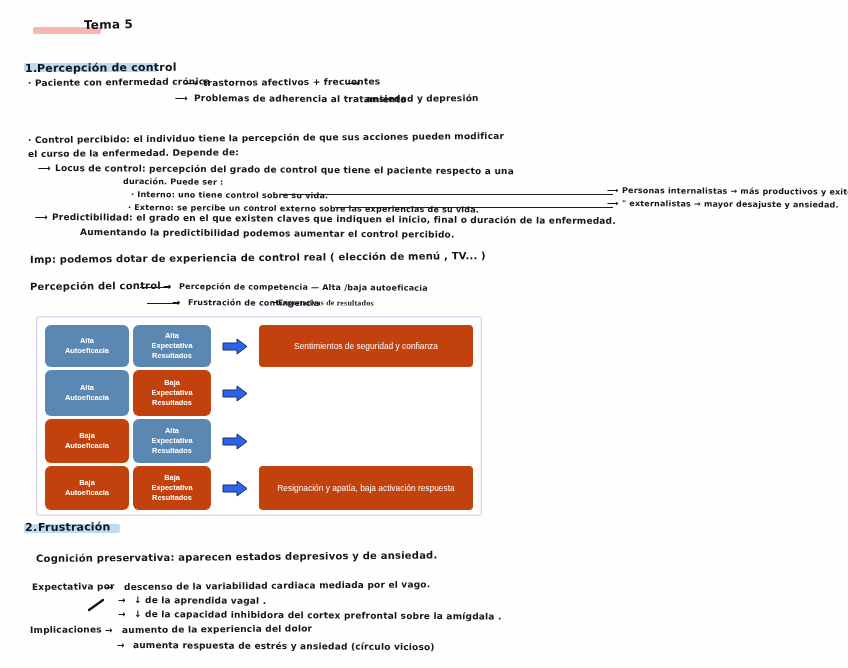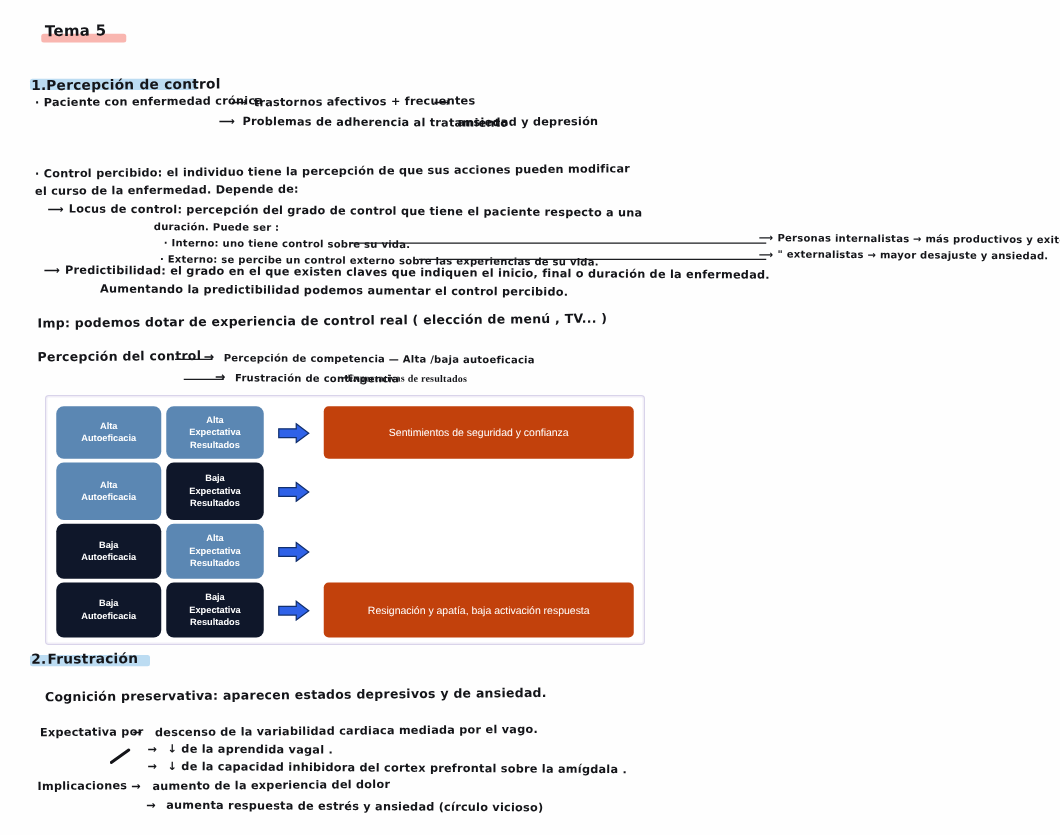--- a/index.html
+++ b/index.html
@@ -31,21 +31,21 @@
     color: #141519;
     white-space: nowrap;
     letter-spacing: 0.2px;
     transform-origin: left center;
   }
   .hw.s10 { font-size: 10px; }
   .hw.s9  { font-size: 9px; }
   .hw.s8  { font-size: 8px; }
   .hw.s11 { font-size: 11px; }
   .hw.s12 { font-size: 12px; }
-  .tilt1 { transform: rotate(-0.9deg); }
+  .tilt1 { transform: rotate(-0.9deg); margin-left: 48px; }
   .tilt2 { transform: rotate(-0.5deg); }
   .tilt3 { transform: rotate(0.4deg); }
 
   
   .mark {
     position: absolute;
     border-radius: 2px;
     opacity: 0.78;
   }
 
@@ -54,21 +54,21 @@
     position: absolute;
     height: 1px;
     background: #1b1c20;
   }
 
   
   .diagram {
     position: absolute;
     left: 36px;
     top: 316px;
-    width: 480px;
+    width: 446px;
     height: 200px;
     background: #ffffff;
     border: 1px solid #d9d4ea;
     border-radius: 3px;
     box-shadow: 0 0 0 1px #f2f0f8 inset;
     padding: 0;
     box-sizing: border-box;
   }
   .diag-row {
     position: absolute;
@@ -87,21 +87,21 @@
     line-height: 1.32;
     display: flex;
     align-items: center;
     justify-content: center;
     text-align: center;
     padding: 2px 3px;
     box-sizing: border-box;
     white-space: pre-line;
   }
   .cell.blue   { background: #5b87b3; }
-  .cell.orange { background: #0f172a; }
+  .cell.orange { background: #c2410c; }
   .cell.c1 { width: 84px; }
   .cell.c2 { width: 78px; }
 
   .arrow-wrap {
     width: 40px;
     display: flex;
     align-items: center;
     justify-content: center;
   }
   .blockarrow {

